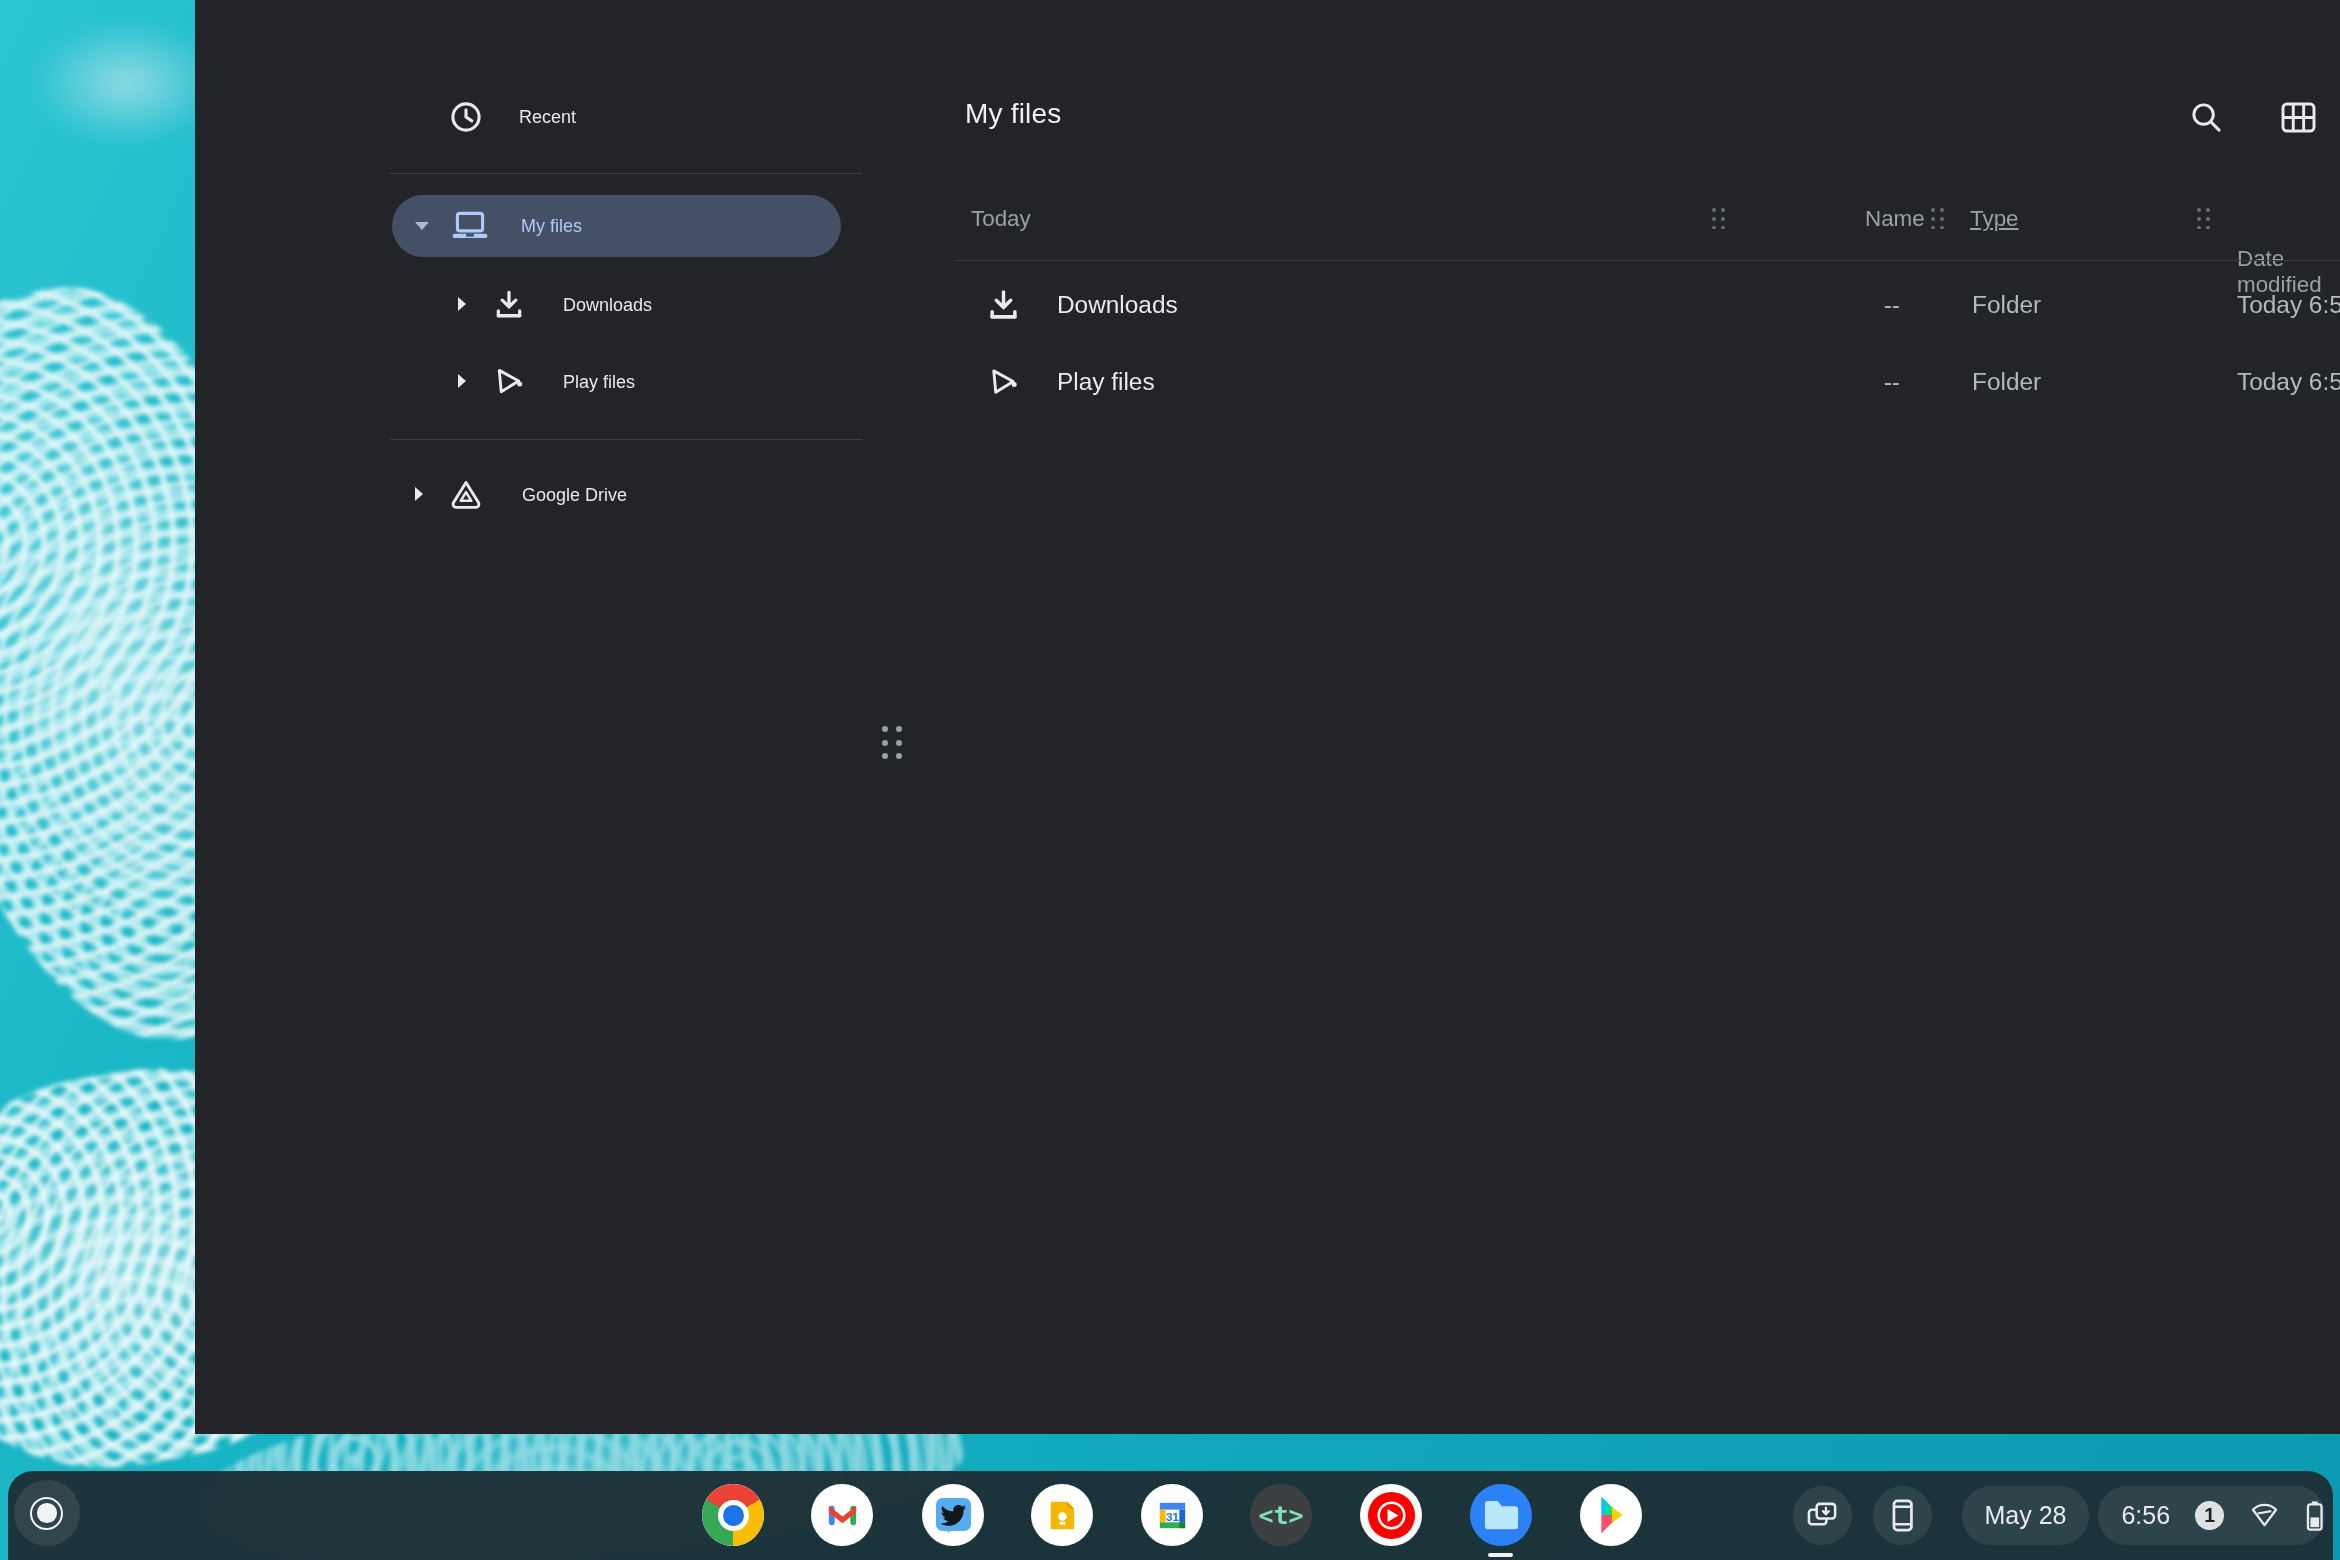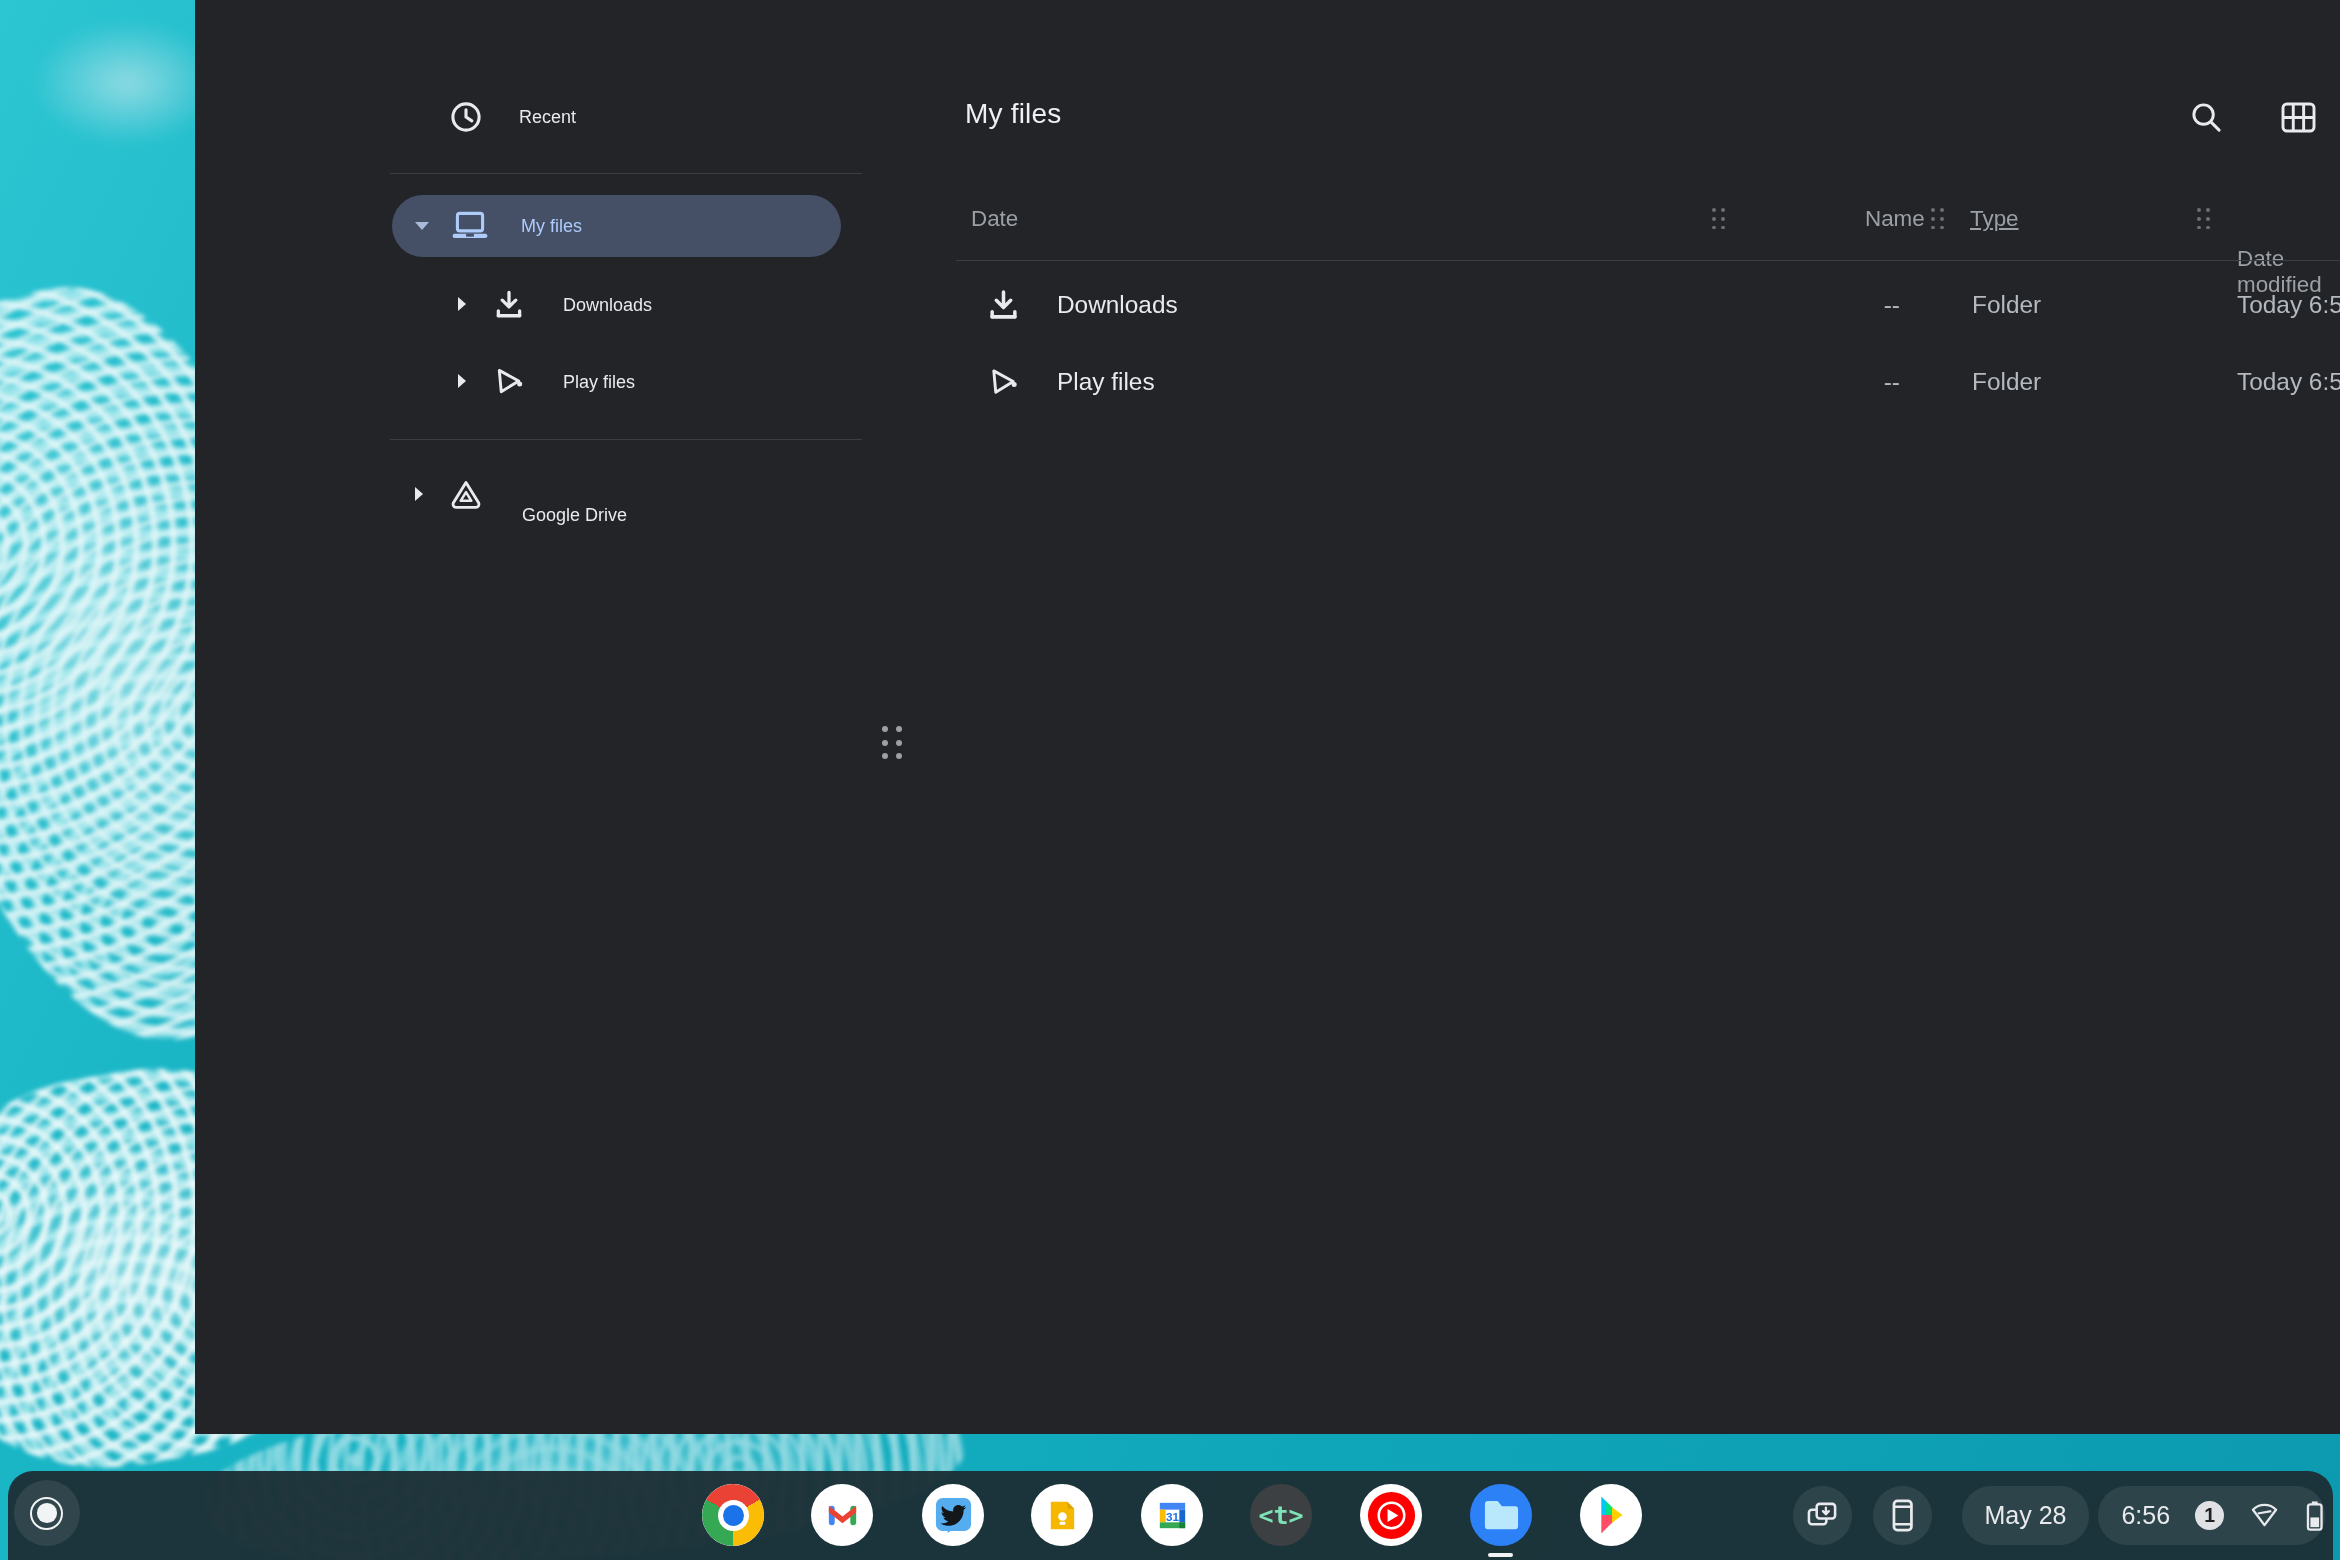--- a/index.html
+++ b/index.html
@@ -164,33 +164,33 @@
     </div>
 
     <div class="divider sb-div2"></div>
 
     <div class="sb-row" style="top:456px;">
       <span class="caret-rt" style="left:25px; top:31px;"></span>
       <svg class="sb-icon" style="left:76px; top:50%;" width="35" height="31" viewBox="0 0 36 32">
         <path d="M18 3 L31 24 a3.2 3.2 0 0 1 -2.8 4.8 H7.8 A3.2 3.2 0 0 1 5 24 L18 3 Z" stroke="#e9eaee" stroke-width="3" fill="none" stroke-linejoin="round"></path>
         <path d="M18 13 L23.5 22 H12.5 Z" stroke="#e9eaee" stroke-width="2.6" fill="none" stroke-linejoin="round"></path>
       </svg>
-      <span class="sb-label" style="left:132px;margin-top:20px;">Google Drive</span>
+      <span class="sb-label" style="left:132px;">Google Drive</span>
     </div>
 
     <div class="splitter-dots">
       <i></i>
         <i></i>
         <i></i>
         <i></i>
         <i></i>
         <i></i>
     </div>
 
-    <span class="col-hdr" style="left:776px; top:206px;">Date</span>
+    <span class="col-hdr" style="left:776px; top:206px;">Today</span>
     <span class="hdr-dots" style="left:1517px; top:208px;">
       <i></i>
         <i></i>
         <i></i>
         <i></i>
         <i></i>
         <i></i>
       </span>
     <span class="col-hdr" style="left:1670px; top:206px;">Name</span>
     <span class="hdr-dots" style="left:1736px; top:208px;">

